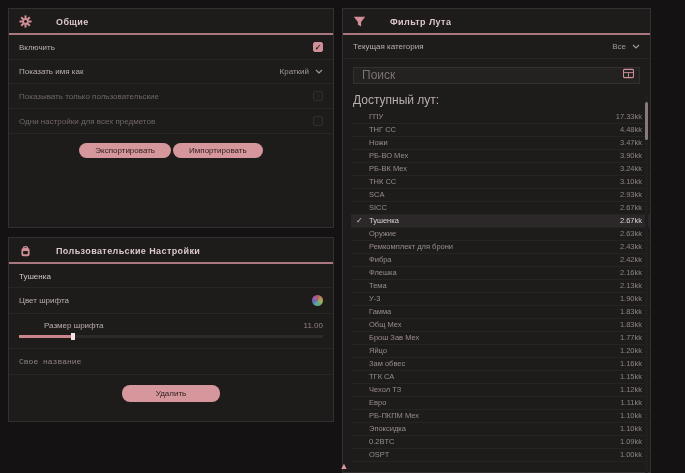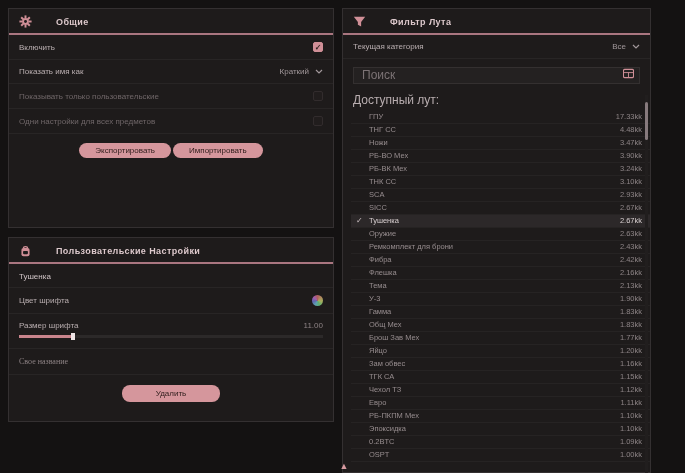--- a/index.html
+++ b/index.html
@@ -65,32 +65,32 @@
 
   
   .item-label { padding:8px 10px 6px 10px; font-size:8px; color:#cfc3c5;
                 border-bottom:1px solid #282525; }
   .color-wheel {
     width:11px; height:11px; border-radius:50%;
     background:conic-gradient(#c96a6a,#c9a06a,#bcc96a,#6ac97e,#6ab9c9,#6a74c9,#b76ac9,#c96a6a);
     opacity:.85;
   }
   .slider-row { padding:7px 10px 10px 10px; border-bottom:1px solid #282525; font-size:8px; }
-  .slider-top { display:flex; justify-content:space-between; margin-bottom:5px; }
+  .slider-top { display:flex; justify-content:space-between; margin-bottom:5px;margin-left:25px; }
   .slider-value { color:#8d8284; }
   .slider-track { position:relative; width:100%; height:3px; background:#2c2929; }
   .slider-fill  { position:absolute; left:0; top:0; height:3px; width:17%; background:#c9848c; }
   .slider-thumb { position:absolute; left:17%; top:-2px; width:4px; height:7px; background:#efe5e6; }
 
   .text-input {
     display:block; width:100%;
     background:transparent; border:none;
     border-bottom:1px solid #282525;
     padding:8px 10px; font-size:8px; color:#cfc3c5;
-    font-family:Liberation Serif, serif;
+    font-family:Liberation Mono, monospace;
     outline:none;
   }
   .text-input::placeholder { color:#8d8284; }
 
   .center-btn-row { display:flex; justify-content:center; padding:10px; }
   .center-btn-row .pink-btn { padding:4px 34px; }
 
   
   .search-wrap {
     margin:6px 10px; position:relative;

